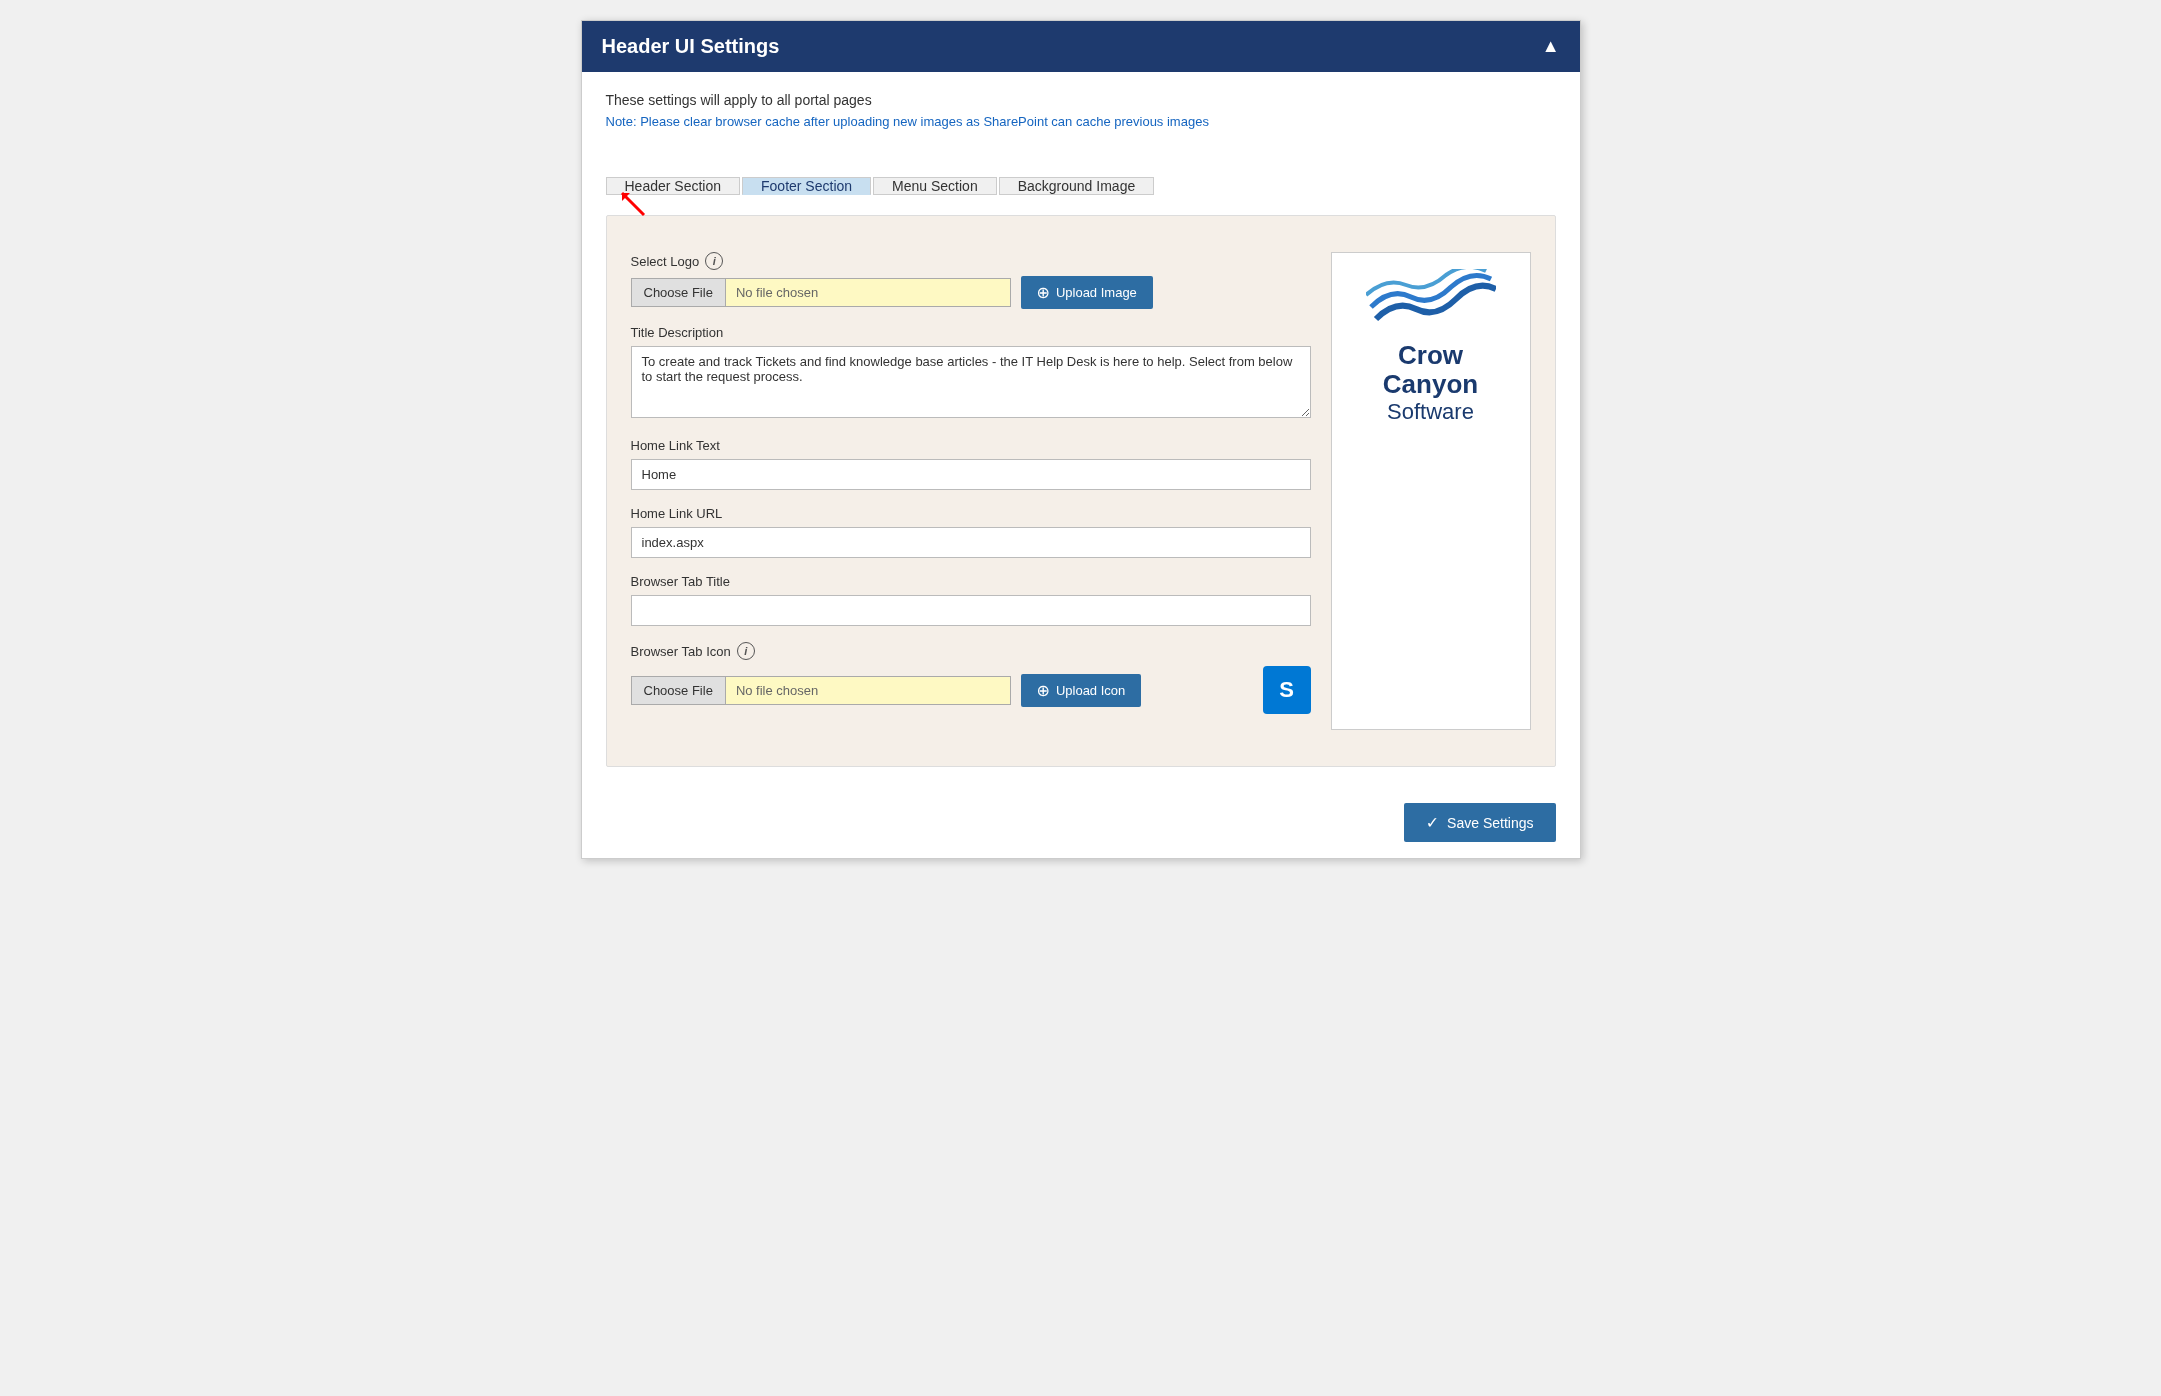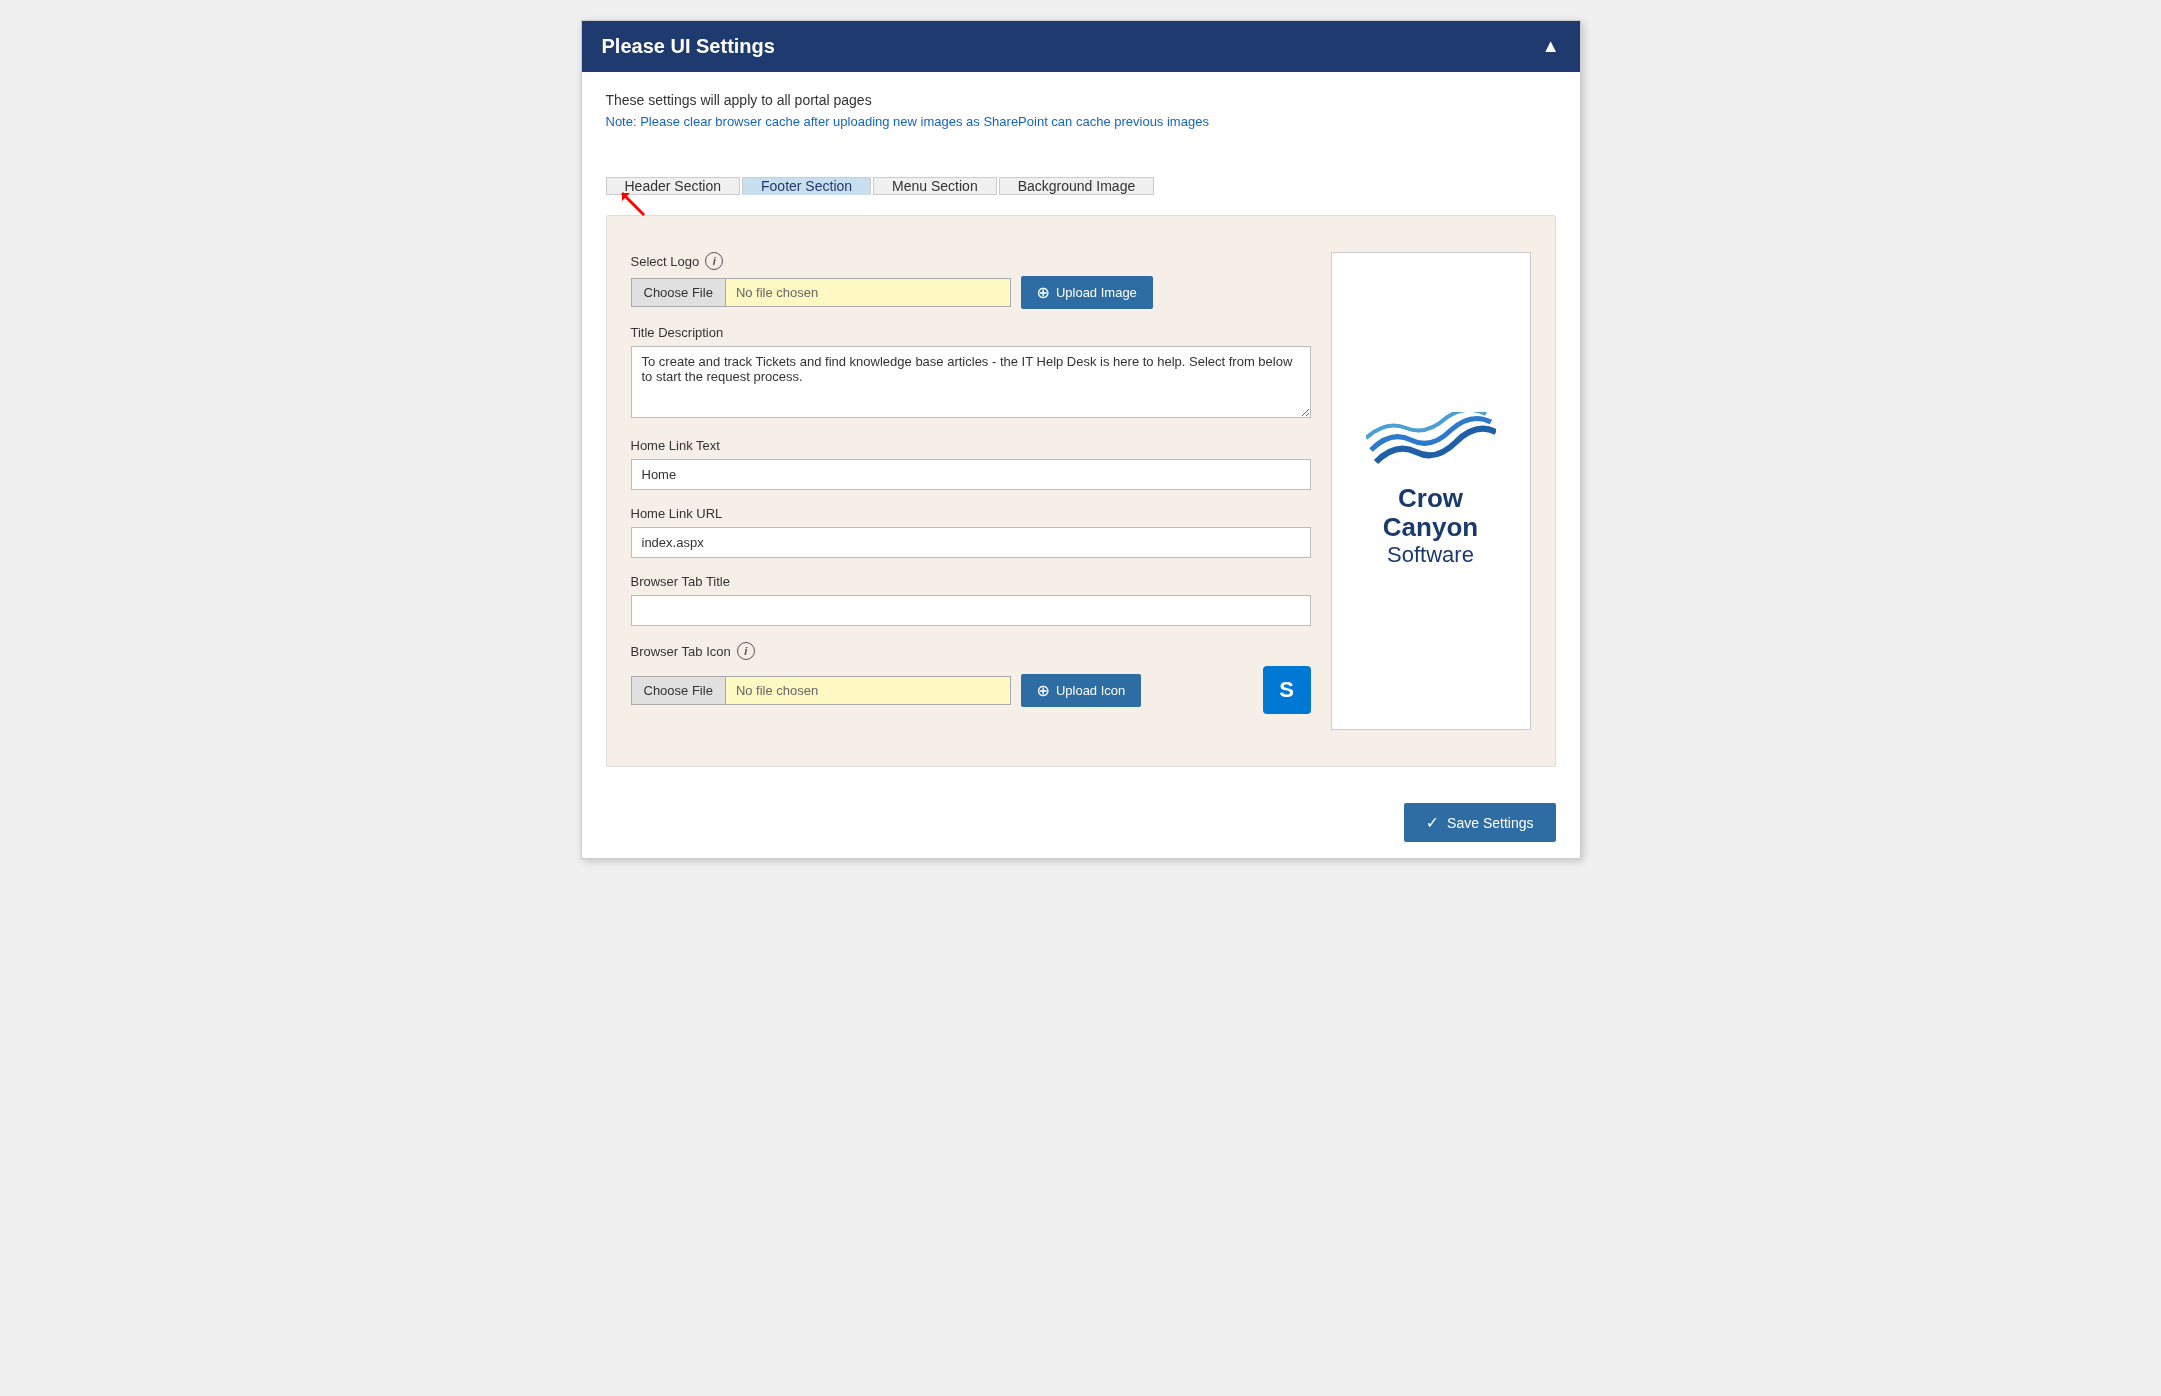--- a/index.html
+++ b/index.html
@@ -171,21 +171,20 @@
     .form-fields {
       flex: 1;
     }
     .preview-panel {
       width: 200px;
       border: 1px solid #ccc;
       background: white;
       display: flex;
       flex-direction: column;
       align-items: center;
-      justify-content: center;
       padding: 16px;
       flex-shrink: 0;
     }
     .crow-canyon-logo {
       text-align: center;
     }
     .logo-waves {
       width: 130px;
       height: 60px;
       margin-bottom: 8px;
@@ -237,21 +236,21 @@
     .input-max {
       max-width: 860px;
     }
   </style>
 </head>
 <body>
 
 <div class="page-container">
 
   <div class="title-bar">
-    <h1>Please UI Settings</h1>
+    <h1>Header UI Settings</h1>
     <span class="chevron">▲</span>
   </div>
 
   <div class="content-area">
     <p class="subtitle">These settings will apply to all portal pages</p>
     <p class="note-text">Note: Please clear browser cache after uploading new images as SharePoint can cache previous images</p>
 
     <div style="position:relative;">
       <div class="tabs-row">
         <div class="tab">

